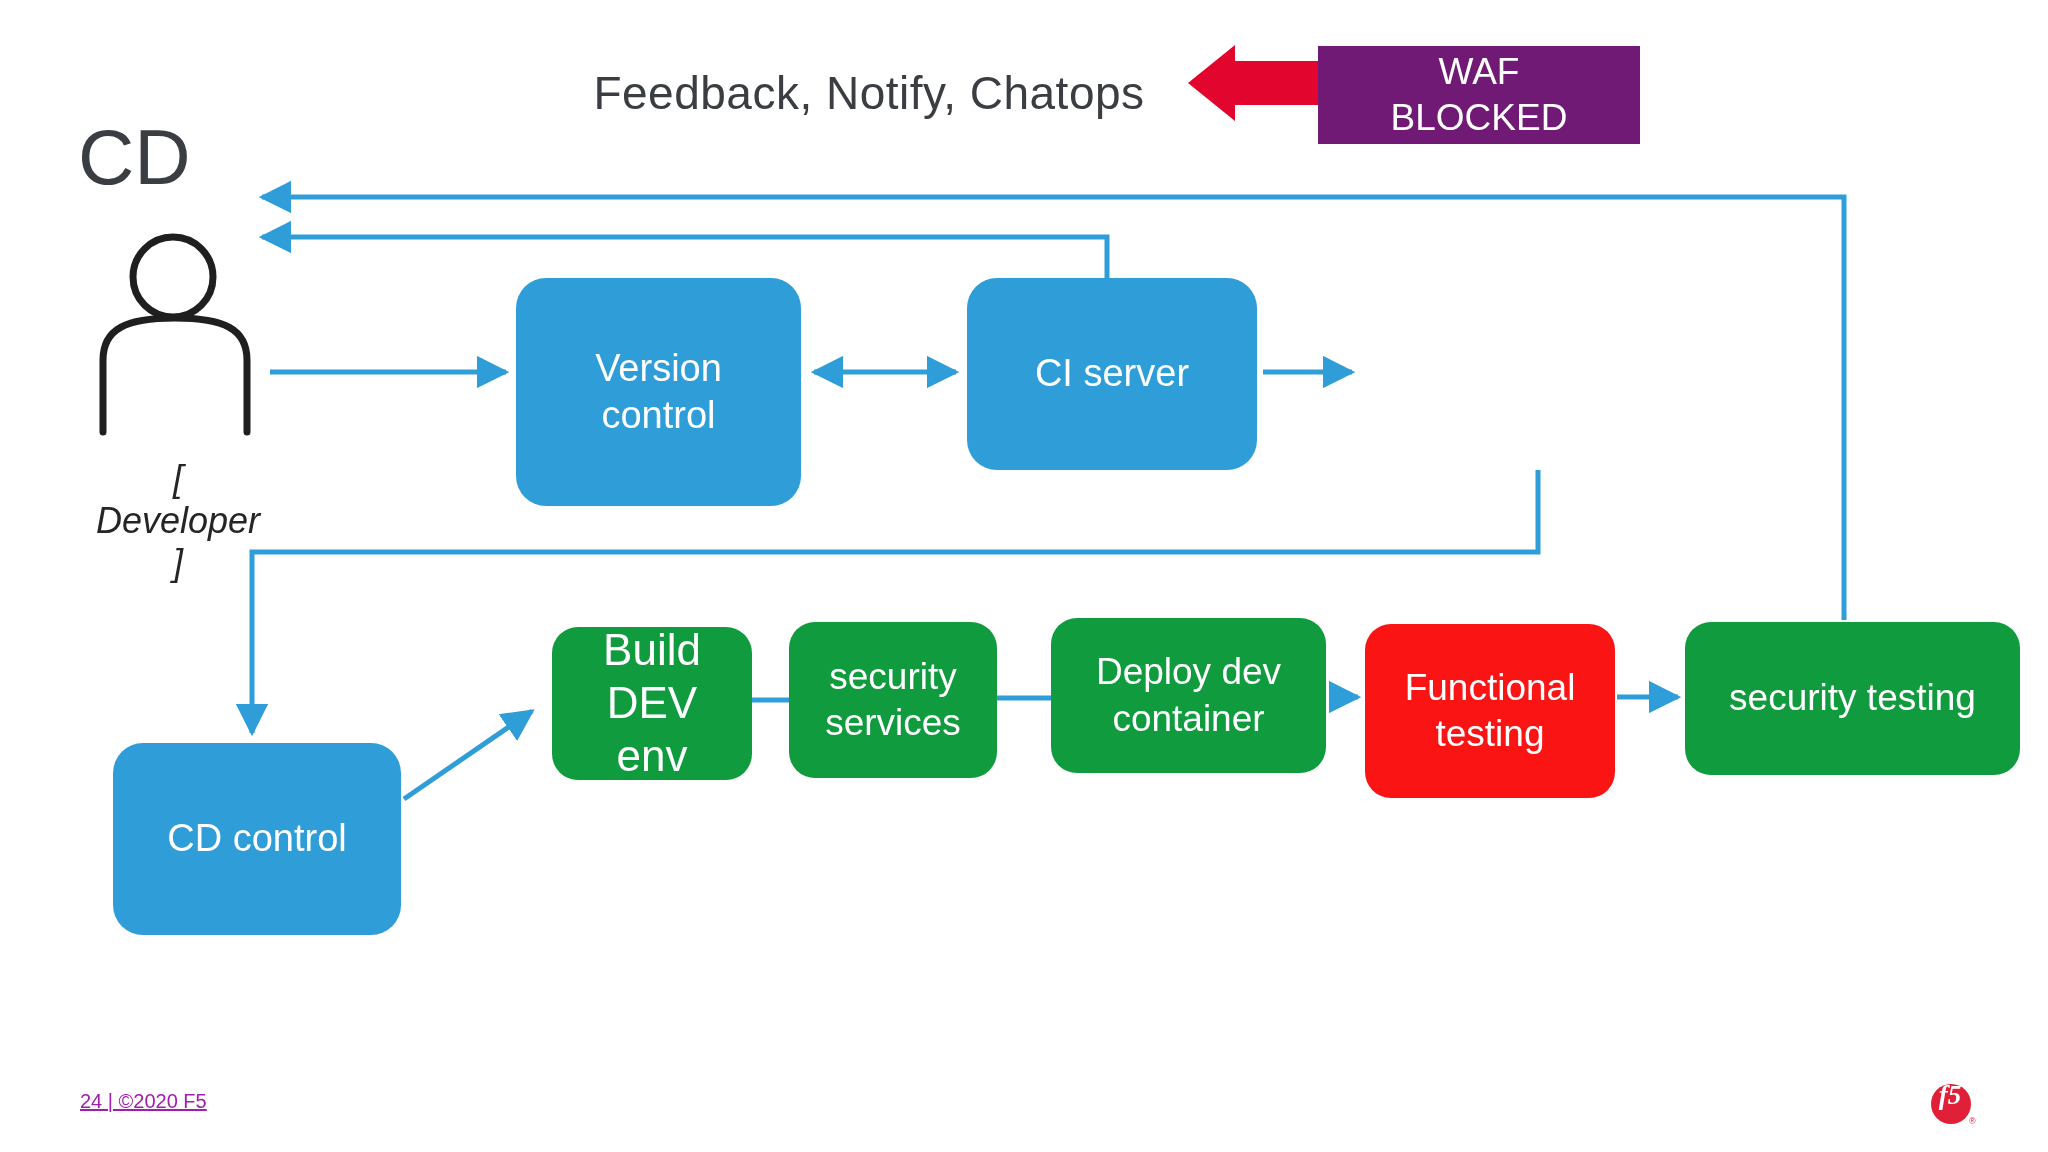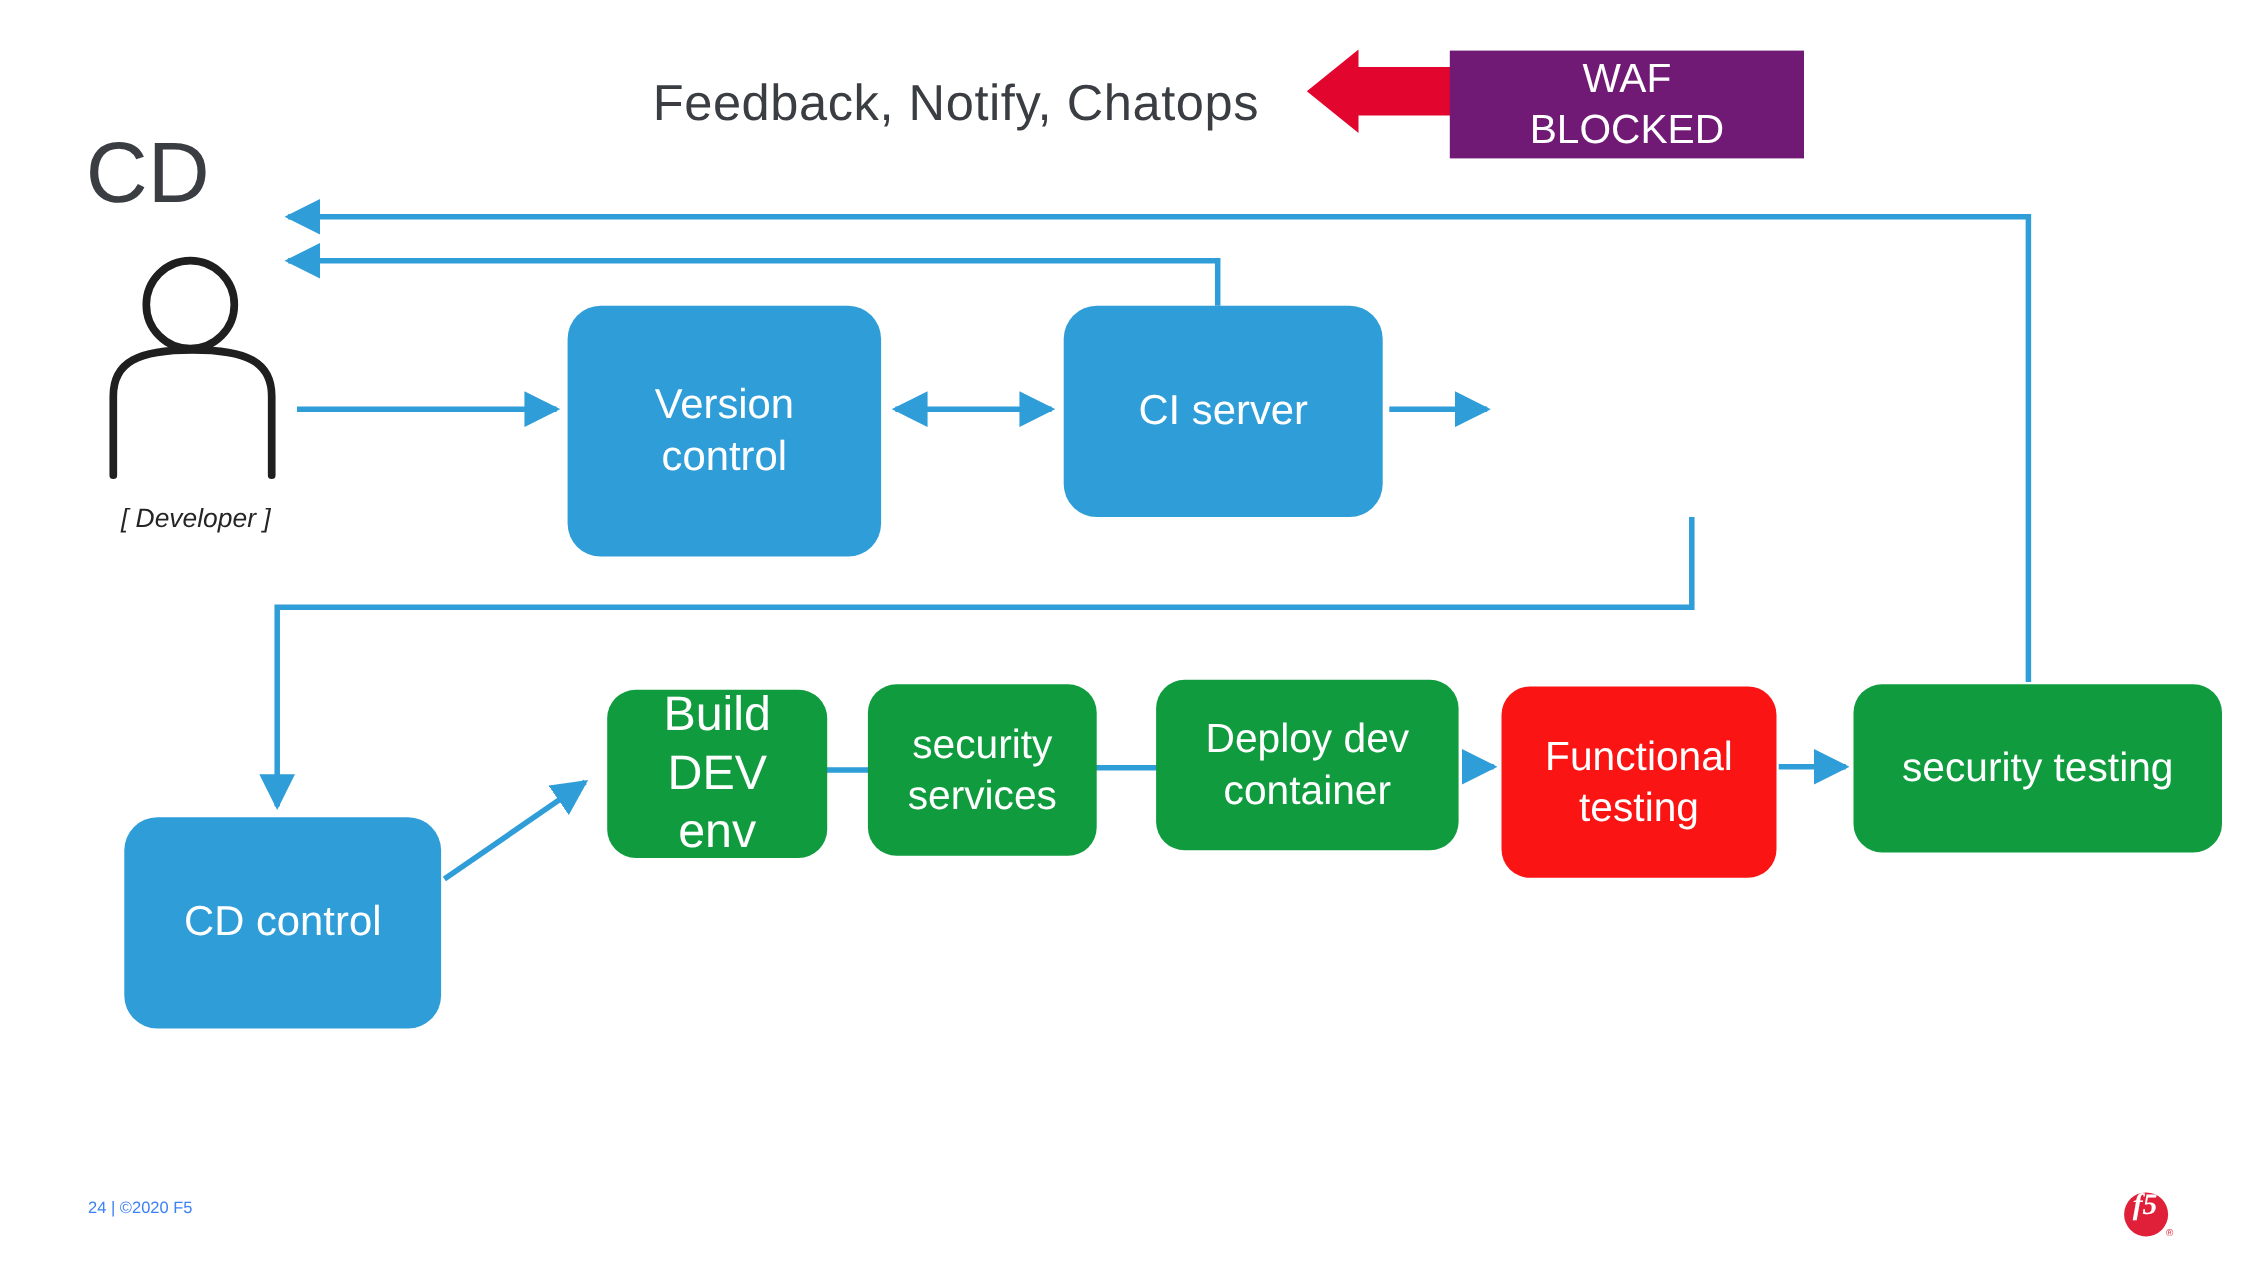--- a/index.html
+++ b/index.html
@@ -17,24 +17,24 @@
   #cd-label{left:78px;top:118px;font-size:78px;line-height:1;color:#3a3d42;}
   
   #waf-badge{
     left:1318px;top:46px;width:322px;height:98px;background:#701a75;
     display:flex;align-items:center;justify-content:center;
     color:#ffffff;font-size:37px;line-height:1.25;text-align:center;white-space:pre-line;
   }
   
   #developer-label{
     left:88px;top:458px;width:180px;text-align:center;
-    font-style:italic;font-size:24px;color:#252525;
+    font-style:italic;font-size:36px;color:#252525;
   }
   
-  #footer{left:80px;top:1090px;font-size:15px;color:#3b82f6;}
+  #footer{left:80px;top:1090px;font-size:20px;color:#a21caf;text-decoration:underline;}
   
   #f5-logo{
     left:1931px;top:1084px;width:40px;height:40px;border-radius:50%;
     background:#e01f38;display:flex;align-items:flex-start;justify-content:center;
   }
   #f5-logo .f5-text{
     color:#ffffff;font-family:"Liberation Serif",serif;
     font-size:27px;font-weight:bold;font-style:italic;line-height:1;
     transform:translate(-1px,-2px);
   }

